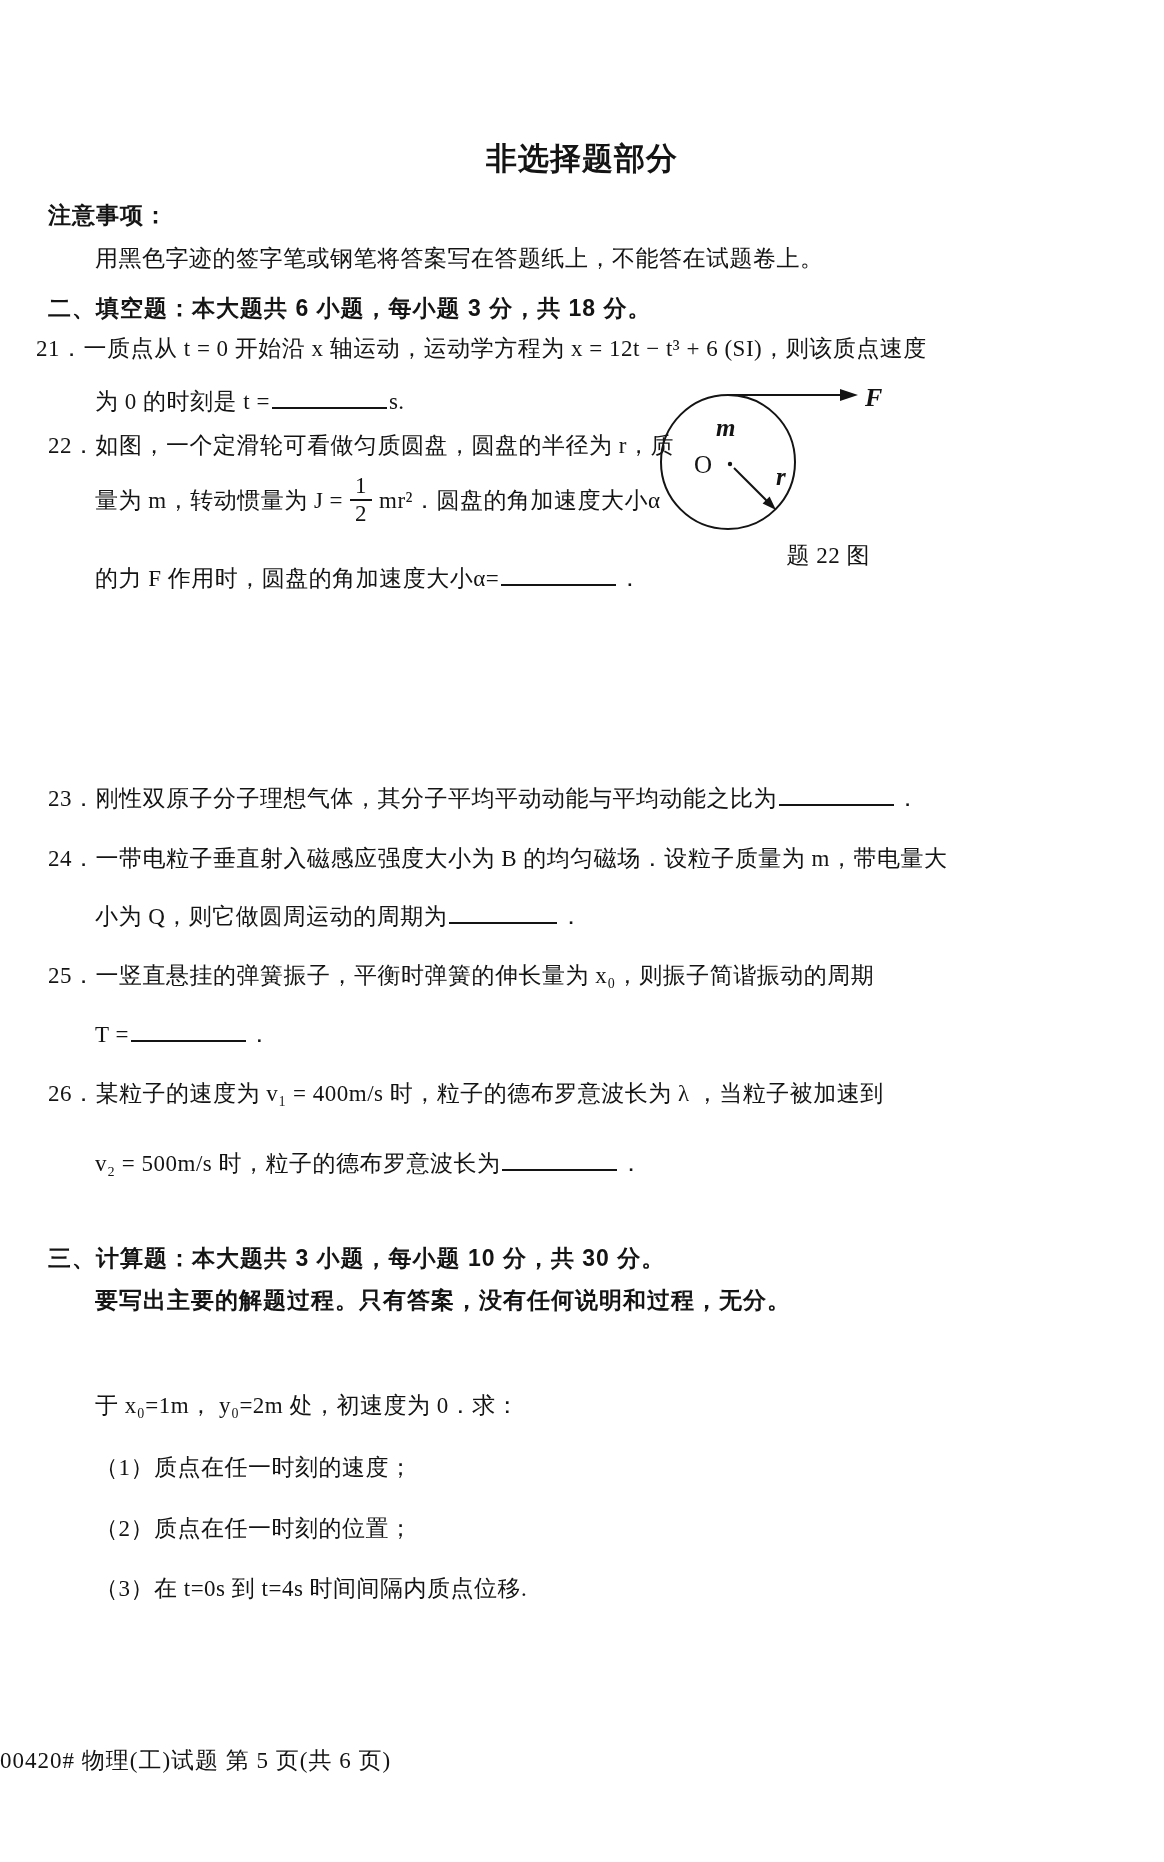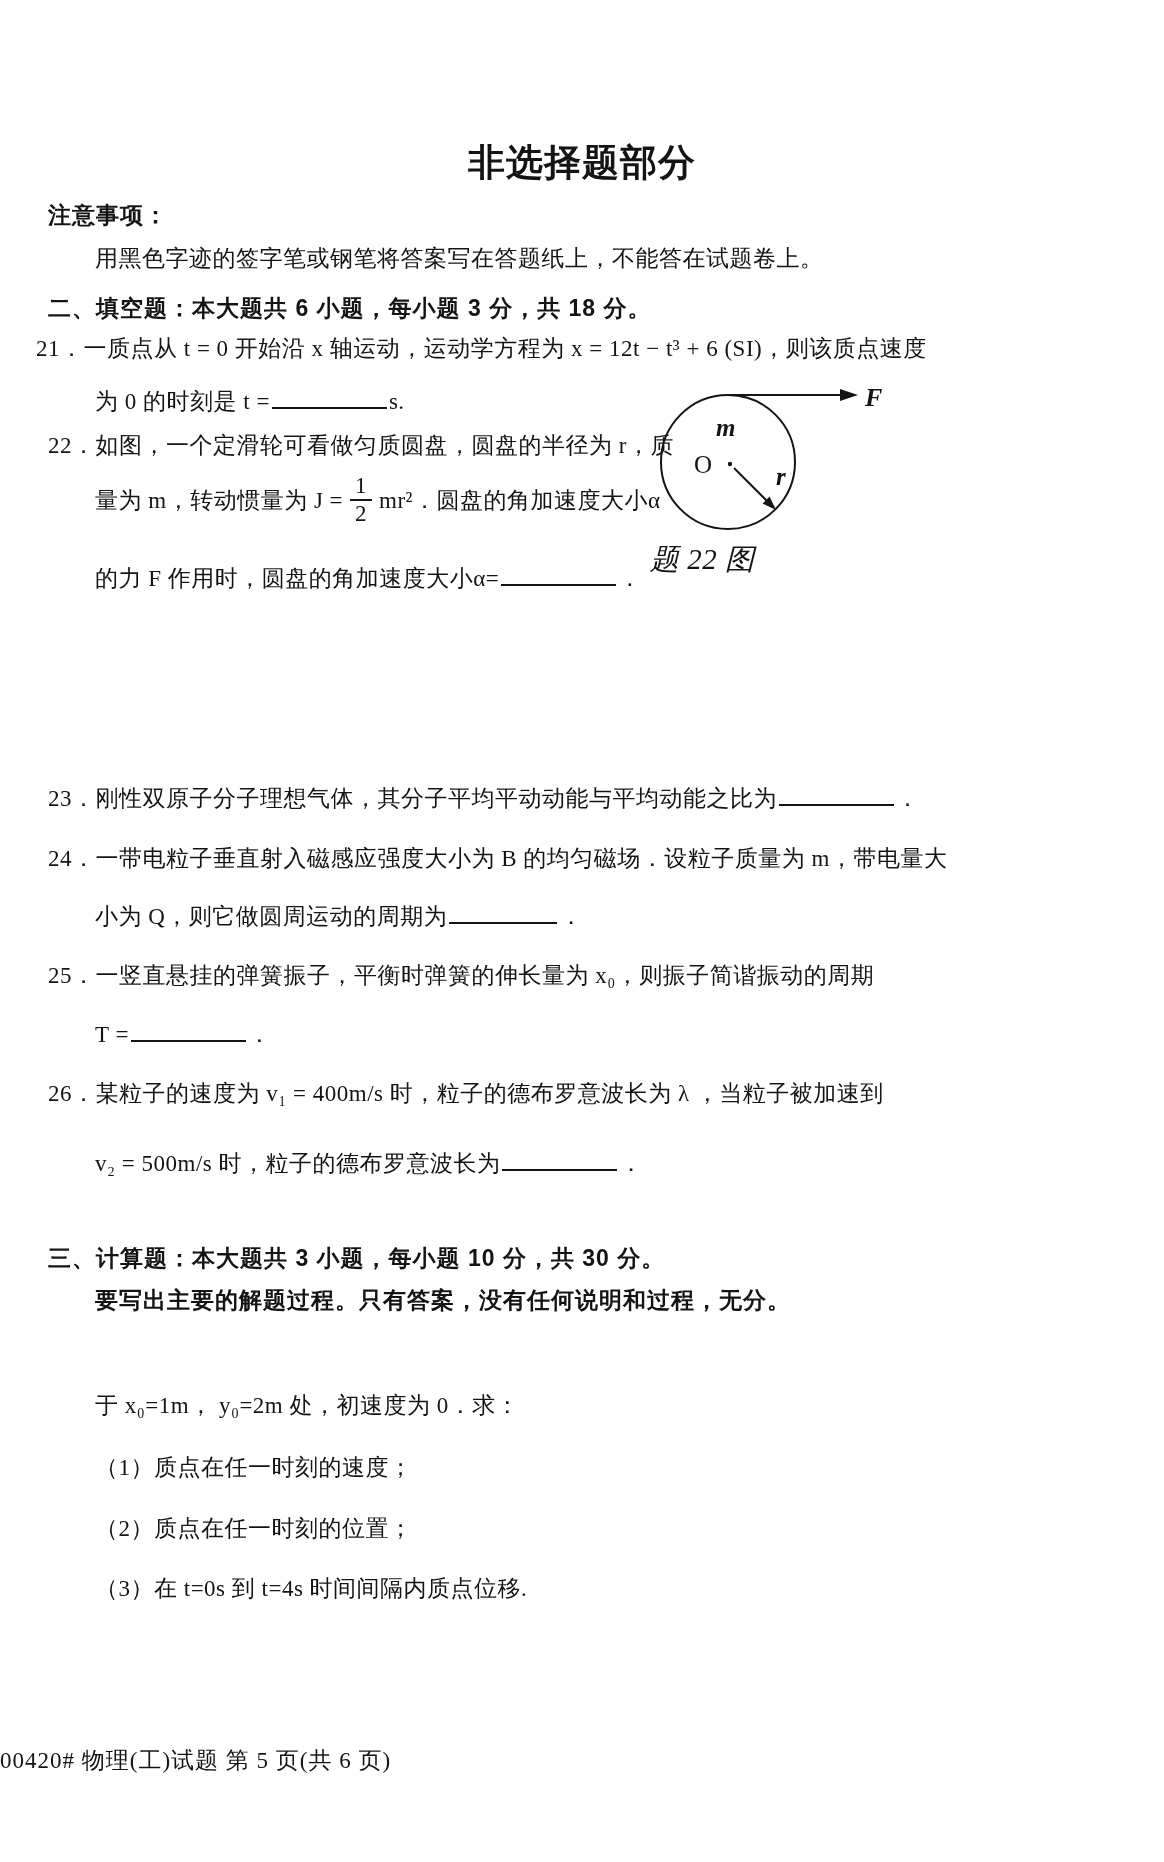--- a/index.html
+++ b/index.html
@@ -10,35 +10,35 @@
     background:#ffffff;
     color:#141414;
     font-family:"Liberation Serif","DejaVu Serif",serif;
     font-size:23px;
     overflow:hidden;
   }
   .abs { position:absolute; white-space:nowrap; letter-spacing:0.5px; }
   .hd  { font-family:"Liberation Sans","DejaVu Sans",sans-serif; font-weight:700; letter-spacing:1px; }
   .title {
     top:138px; left:0; width:100%; text-align:center;
-    font-size:37px;
+    font-size:31px;
   }
   .qnum { display:inline-block; min-width:47px; }
   .blank {
     display:inline-block;
     width:115px; height:0.95em;
     border-bottom:2px solid #141414;
     margin:0 2px;
   }
   .blank.narrow { width:108px; }
   .fracline { display:flex; align-items:center; height:72px; }
   .frac { display:inline-block; text-align:center; margin:0 7px; line-height:1.05; }
   .frac .num { display:block; border-bottom:2px solid #141414; padding:0 5px 1px 5px; }
   .frac .den { display:block; padding-top:1px; }
-  .fig-caption { text-align:left; font-size:29px;font-style:italic; }
+  .fig-caption { text-align:right; font-size:23px; }
   .footer { top:1745px; left:0; width:100%; letter-spacing:1px; }
   svg text { font-family:"Liberation Serif","DejaVu Serif",serif; }
 </style>
 </head>
 <body>
 
 <div class="page">
 
   <div class="abs title hd">非选择题部分</div>
 

